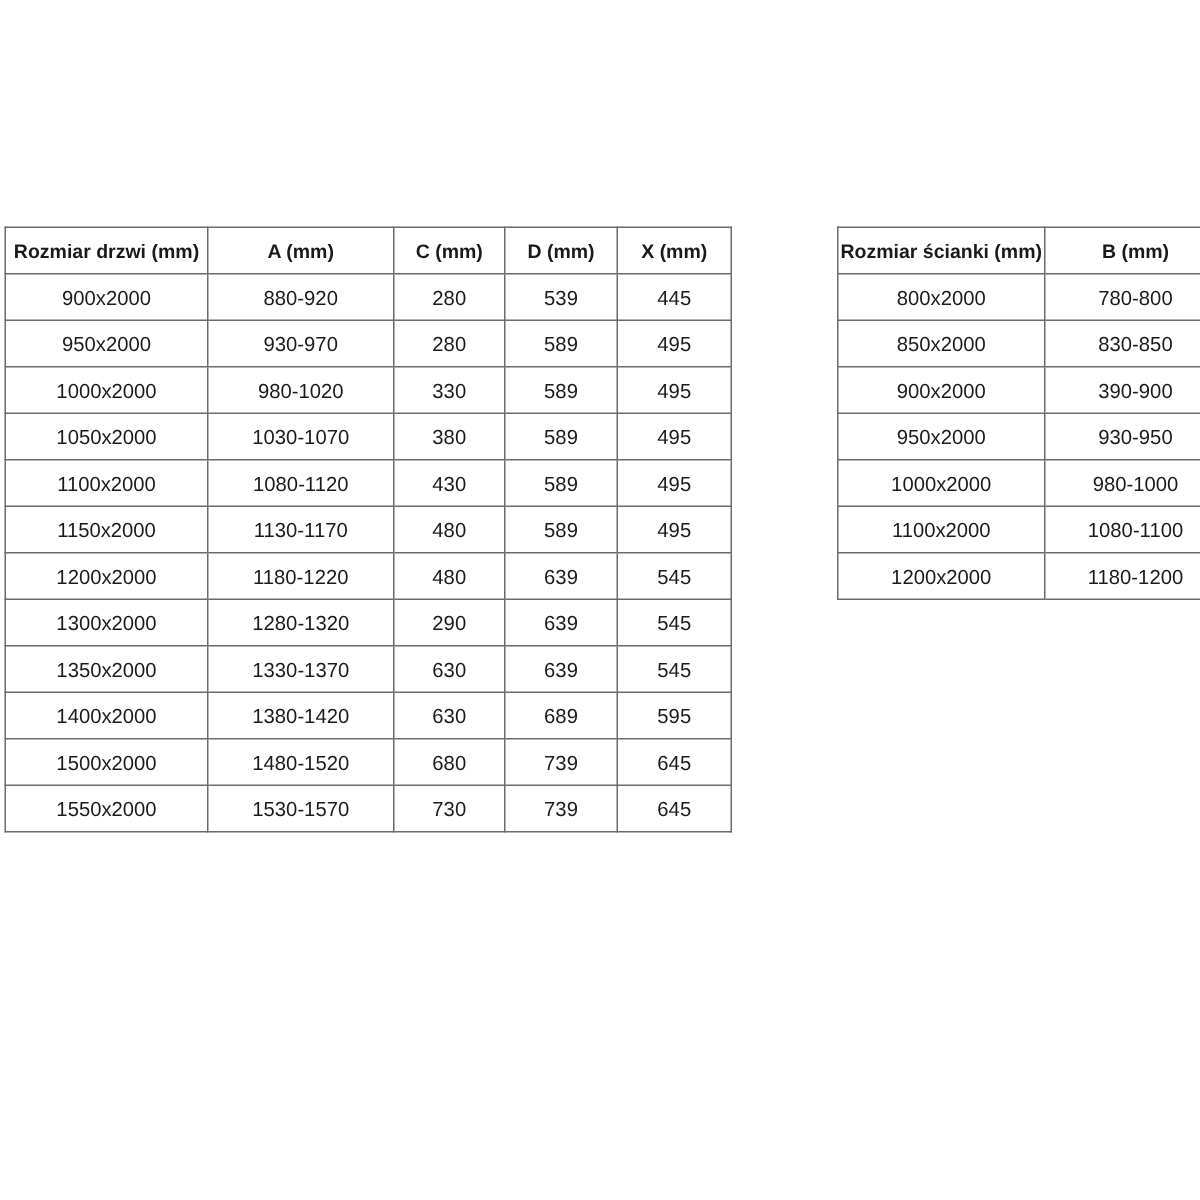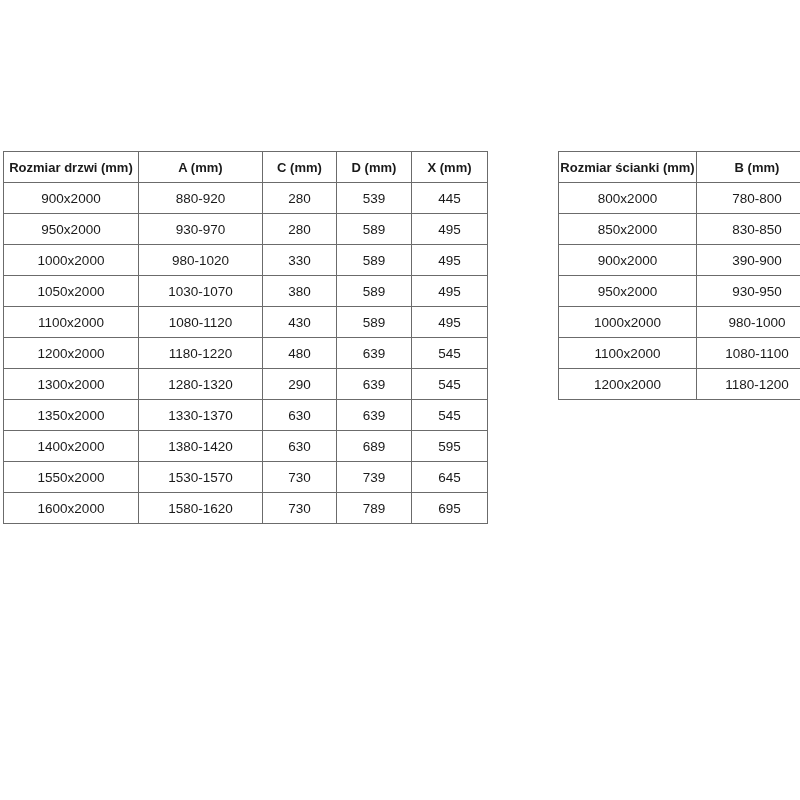--- a/index.html
+++ b/index.html
@@ -105,20 +105,27 @@
         <td>495</td>
       </tr>
       <tr>
         <td>1100x2000</td>
         <td>1080-1120</td>
         <td>430</td>
         <td>589</td>
         <td>495</td>
       </tr>
       <tr>
+        <td>1150x2000</td>
+        <td>1130-1170</td>
+        <td>480</td>
+        <td>589</td>
+        <td>495</td>
+      </tr>
+      <tr>
         <td>1200x2000</td>
         <td>1180-1220</td>
         <td>480</td>
         <td>639</td>
         <td>545</td>
       </tr>
       <tr>
         <td>1300x2000</td>
         <td>1280-1320</td>
         <td>290</td>
@@ -133,32 +140,32 @@
         <td>545</td>
       </tr>
       <tr>
         <td>1400x2000</td>
         <td>1380-1420</td>
         <td>630</td>
         <td>689</td>
         <td>595</td>
       </tr>
       <tr>
+        <td>1500x2000</td>
+        <td>1480-1520</td>
+        <td>680</td>
+        <td>739</td>
+        <td>645</td>
+      </tr>
+      <tr>
         <td>1550x2000</td>
         <td>1530-1570</td>
         <td>730</td>
         <td>739</td>
         <td>645</td>
-      </tr>
-      <tr>
-        <td>1600x2000</td>
-        <td>1580-1620</td>
-        <td>730</td>
-        <td>789</td>
-        <td>695</td>
       </tr>
     </tbody>
   </table>
 
 <table id="walls-table" class="spec-table">
   <colgroup>
     <col class="c0">
       <col class="c1">
   </colgroup>
 <thead>

